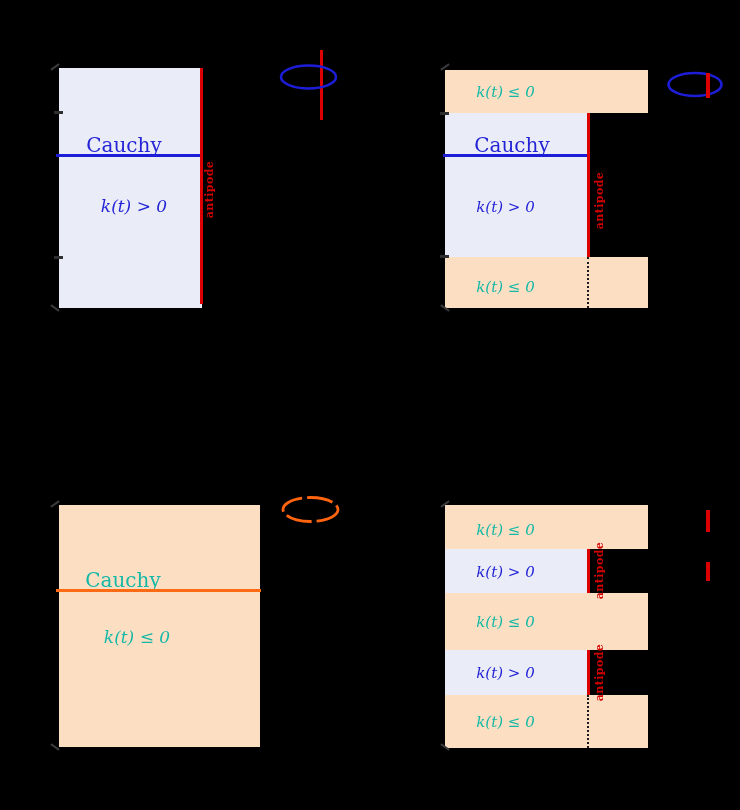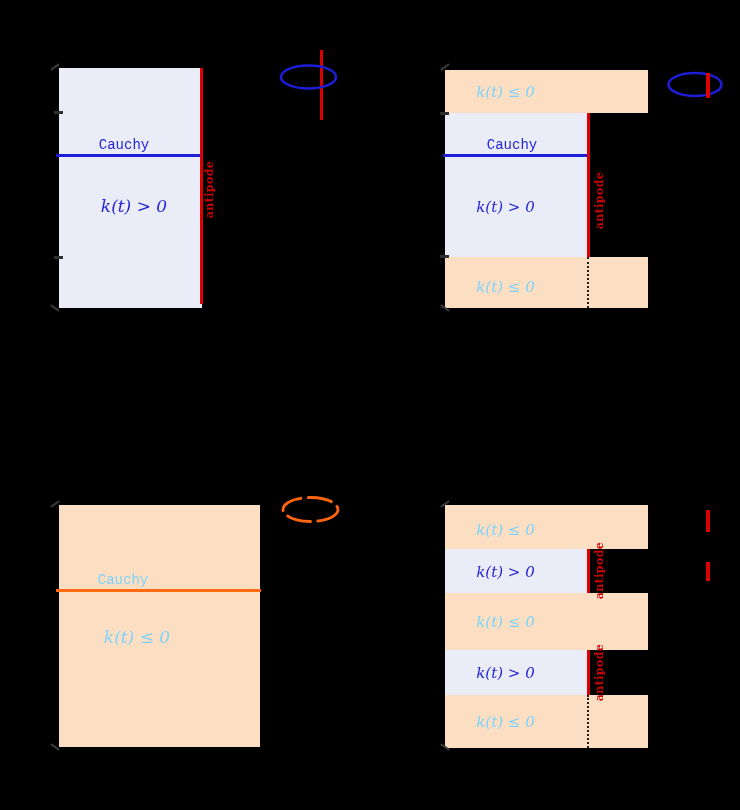--- a/index.html
+++ b/index.html
@@ -2,25 +2,25 @@
 <html><head>
 <meta charset="utf-8">
 <style>
   html,body{margin:0;padding:0;background:#000;}
   #canvas{position:relative;width:740px;height:810px;background:#000;overflow:hidden;
           font-family:"DejaVu Serif", serif;}
   .abs{position:absolute;}
   .fill-pos{background:#eaecf8;}
   .fill-neg{background:#fcdfc3;}
   .blue-text{color:#2424d6;}
-  .orange-text{color:#7dd3fc;}
+  .orange-text{color:#14b8a6;}
   .red-text{color:#d40000;}
   .k-label{font-style:italic;font-size:17px;text-align:center;line-height:20px;}
   .k-label-sm{font-style:italic;font-size:15px;text-align:center;line-height:18px;}
-  .cauchy{font-size:14px;text-align:center;line-height:16px;font-family:Liberation Mono, monospace;}
+  .cauchy{font-size:20px;text-align:center;line-height:16px;}
   .antipode{font-size:11px;font-weight:600;letter-spacing:0.4px;width:60px;height:13px;
             text-align:center;transform:rotate(-90deg);}
   .redline{background:#dd0000;}
   .blueline{background:#1d1dd8;}
   .orangeline{background:#ff6a14;}
   .tick{background:#2e2e2e;width:9px;height:3px;}
   .hook{background:#3a3a3a;width:10px;height:2px;}
   .hook-up{transform:rotate(-35deg);}
   .hook-dn{transform:rotate(35deg);}
   .dotline{width:0;border-left:2px dotted #1c1c1c;}

